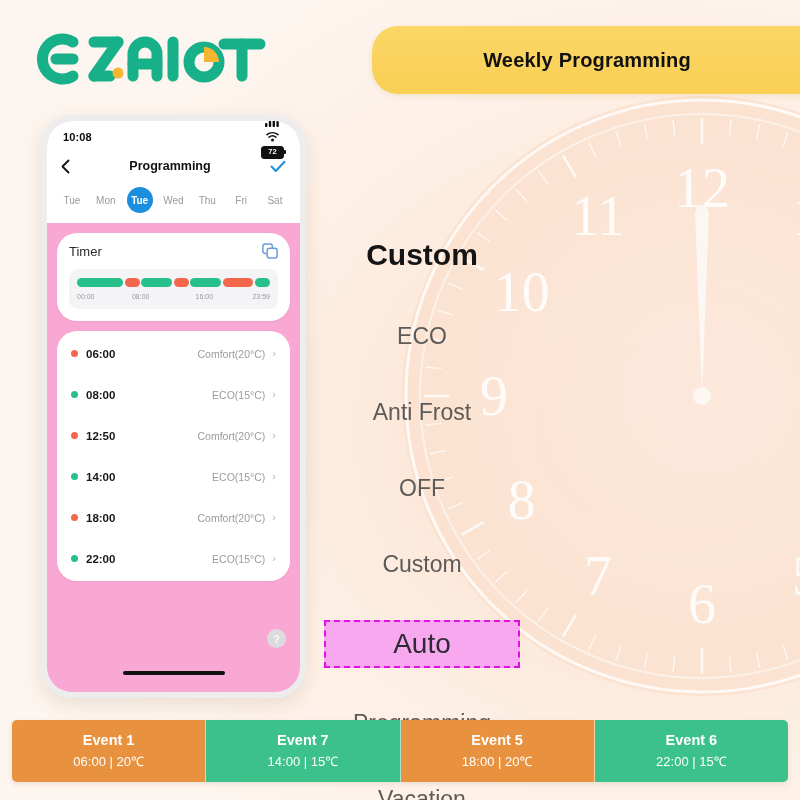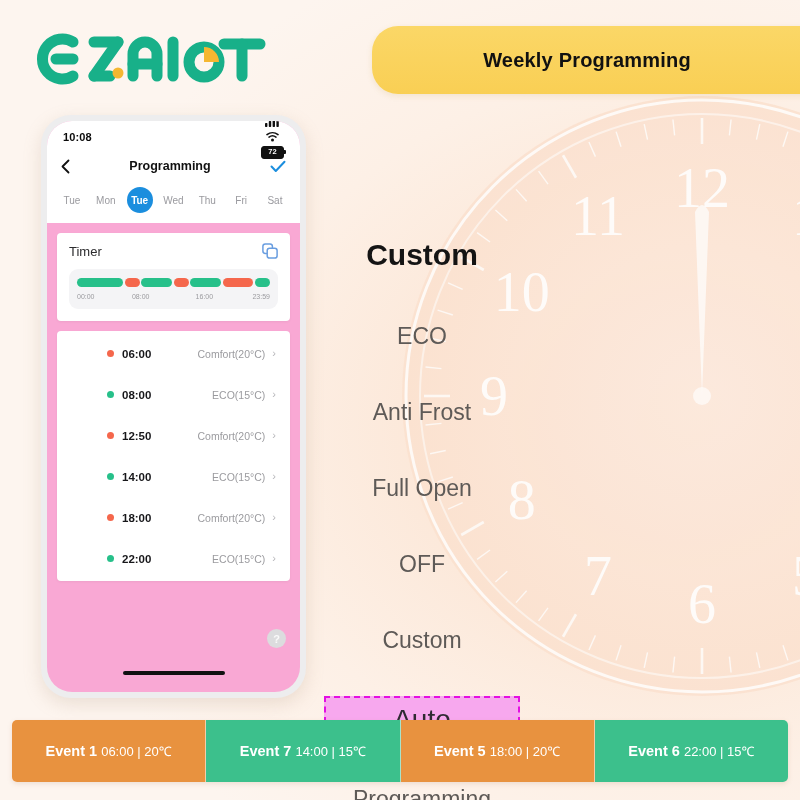--- a/index.html
+++ b/index.html
@@ -55,38 +55,38 @@
     height:34px;padding:0 14px;background:#fff;box-sizing:border-box;}
   .nav-title{font-size:12.5px;font-weight:bold;color:#111;}
   .nav-bar svg{display:block;}
 
   .days{display:flex;align-items:center;justify-content:space-between;
     background:#fff;padding:4px 12px 10px 12px;box-sizing:border-box;}
   .day{font-size:10px;color:#9a9a9f;width:26px;height:26px;border-radius:50%;
     display:flex;align-items:center;justify-content:center;}
   .day.sel{background:#1b8ede;color:#fff;font-weight:bold;}
 
-  .card{background:#fff;border-radius:4px;margin:10px 10px 0 10px;
+  .card{background:#fff;border-radius:20px;margin:10px 10px 0 10px;
     box-shadow:0 1px 3px rgba(0,0,0,.05);}
   .timer-card{padding:10px 12px 12px 12px;}
   .timer-head{display:flex;align-items:center;justify-content:space-between;
     margin-bottom:10px;}
   .timer-title{font-size:13px;color:#2c2c2e;font-weight:500;}
   .timer-head svg{display:block;}
 
   .tl-box{background:#f4f4f6;border-radius:9px;padding:9px 8px 5px 8px;}
   .tl-bar{display:flex;height:9px;gap:1.5px;}
   .tl-seg{height:9px;border-radius:4.5px;}
   .tl-labels{position:relative;height:13px;margin-top:4px;}
   .tl-lab{position:absolute;font-size:7px;color:#9b9b9f;top:2px;}
 
   .list-card{margin-top:10px;padding:2px 0;}
   .row{display:flex;align-items:center;justify-content:space-between;
     padding:0 14px;height:41px;box-sizing:border-box;}
-  .row-left{display:flex;align-items:center;gap:8px;margin-left:36px;}
+  .row-left{display:flex;align-items:center;gap:8px;}
   .dot{width:7px;height:7px;border-radius:50%;}
   .row-time{font-size:11.5px;font-weight:bold;color:#17171a;}
   .row-right{display:flex;align-items:center;gap:7px;}
   .row-mode{font-size:10.5px;color:#9b9b9f;}
   .chev{color:#b6b6ba;font-size:11px;line-height:1;}
 
   .help-btn{position:absolute;right:14px;bottom:44px;width:19px;height:19px;
     border-radius:50%;background:#dcdcde;color:#fafafa;font-size:11px;
     display:flex;align-items:center;justify-content:center;font-weight:bold;}
   .home-ind{position:absolute;left:50%;transform:translateX(-50%);bottom:17px;
@@ -97,21 +97,21 @@
     display:flex;flex-direction:column;align-items:center;}
   .mode{font-size:23px;color:#5e5a57;line-height:1;padding:9px 0;white-space:nowrap;margin-top:35px;}
   .mode.strong{font-size:30px;font-weight:bold;color:#141414;padding-bottom:11px;}
   .mode.hl{background:#f7a8ee;border:2px dashed #e30ee3;color:#2f2a33;
     font-size:28px;padding:8px 15px;width:196px;text-align:center;box-sizing:border-box;}
 
   
   .events{position:absolute;left:12px;bottom:18px;width:776px;height:62px;
     display:flex;border-radius:5px;overflow:hidden;
     box-shadow:0 2px 5px rgba(170,130,100,.18);}
-  .event{flex:1;display:flex;flex-direction:row;align-items:center;
+  .event{flex:1;display:flex;flex-direction:column;align-items:center;
     justify-content:center;gap:4px;border-right:1px solid rgba(255,255,255,.55);}
   .event:last-child{border-right:none;}
   .ev-title{font-size:14.5px;font-weight:bold;color:#fff;}
   .ev-sub{font-size:13px;color:#fff;}
 </style>
 </head>
 <body>
 
 <div class="stage">
 
@@ -386,21 +386,20 @@
 
       <div class="help-btn">?</div>
       <div class="home-ind"></div>
     </div>
   </div>
 
   <div class="modes">
       <div class="mode strong">Custom</div>
       <div class="mode">ECO</div>
       <div class="mode">Anti Frost</div>
-      <div class="mode">Full Open</div>
       <div class="mode">OFF</div>
       <div class="mode">Custom</div>
       <div class="mode hl" style="background: rgb(247, 168, 238); border-color: rgb(227, 14, 227);">Auto</div>
       <div class="mode">Programming</div>
       <div class="mode">Vacation</div>
     </div>
 
   <div class="events">
       <div class="event" style="background: rgb(232, 146, 63);">
         <span class="ev-title">Event 1</span>

